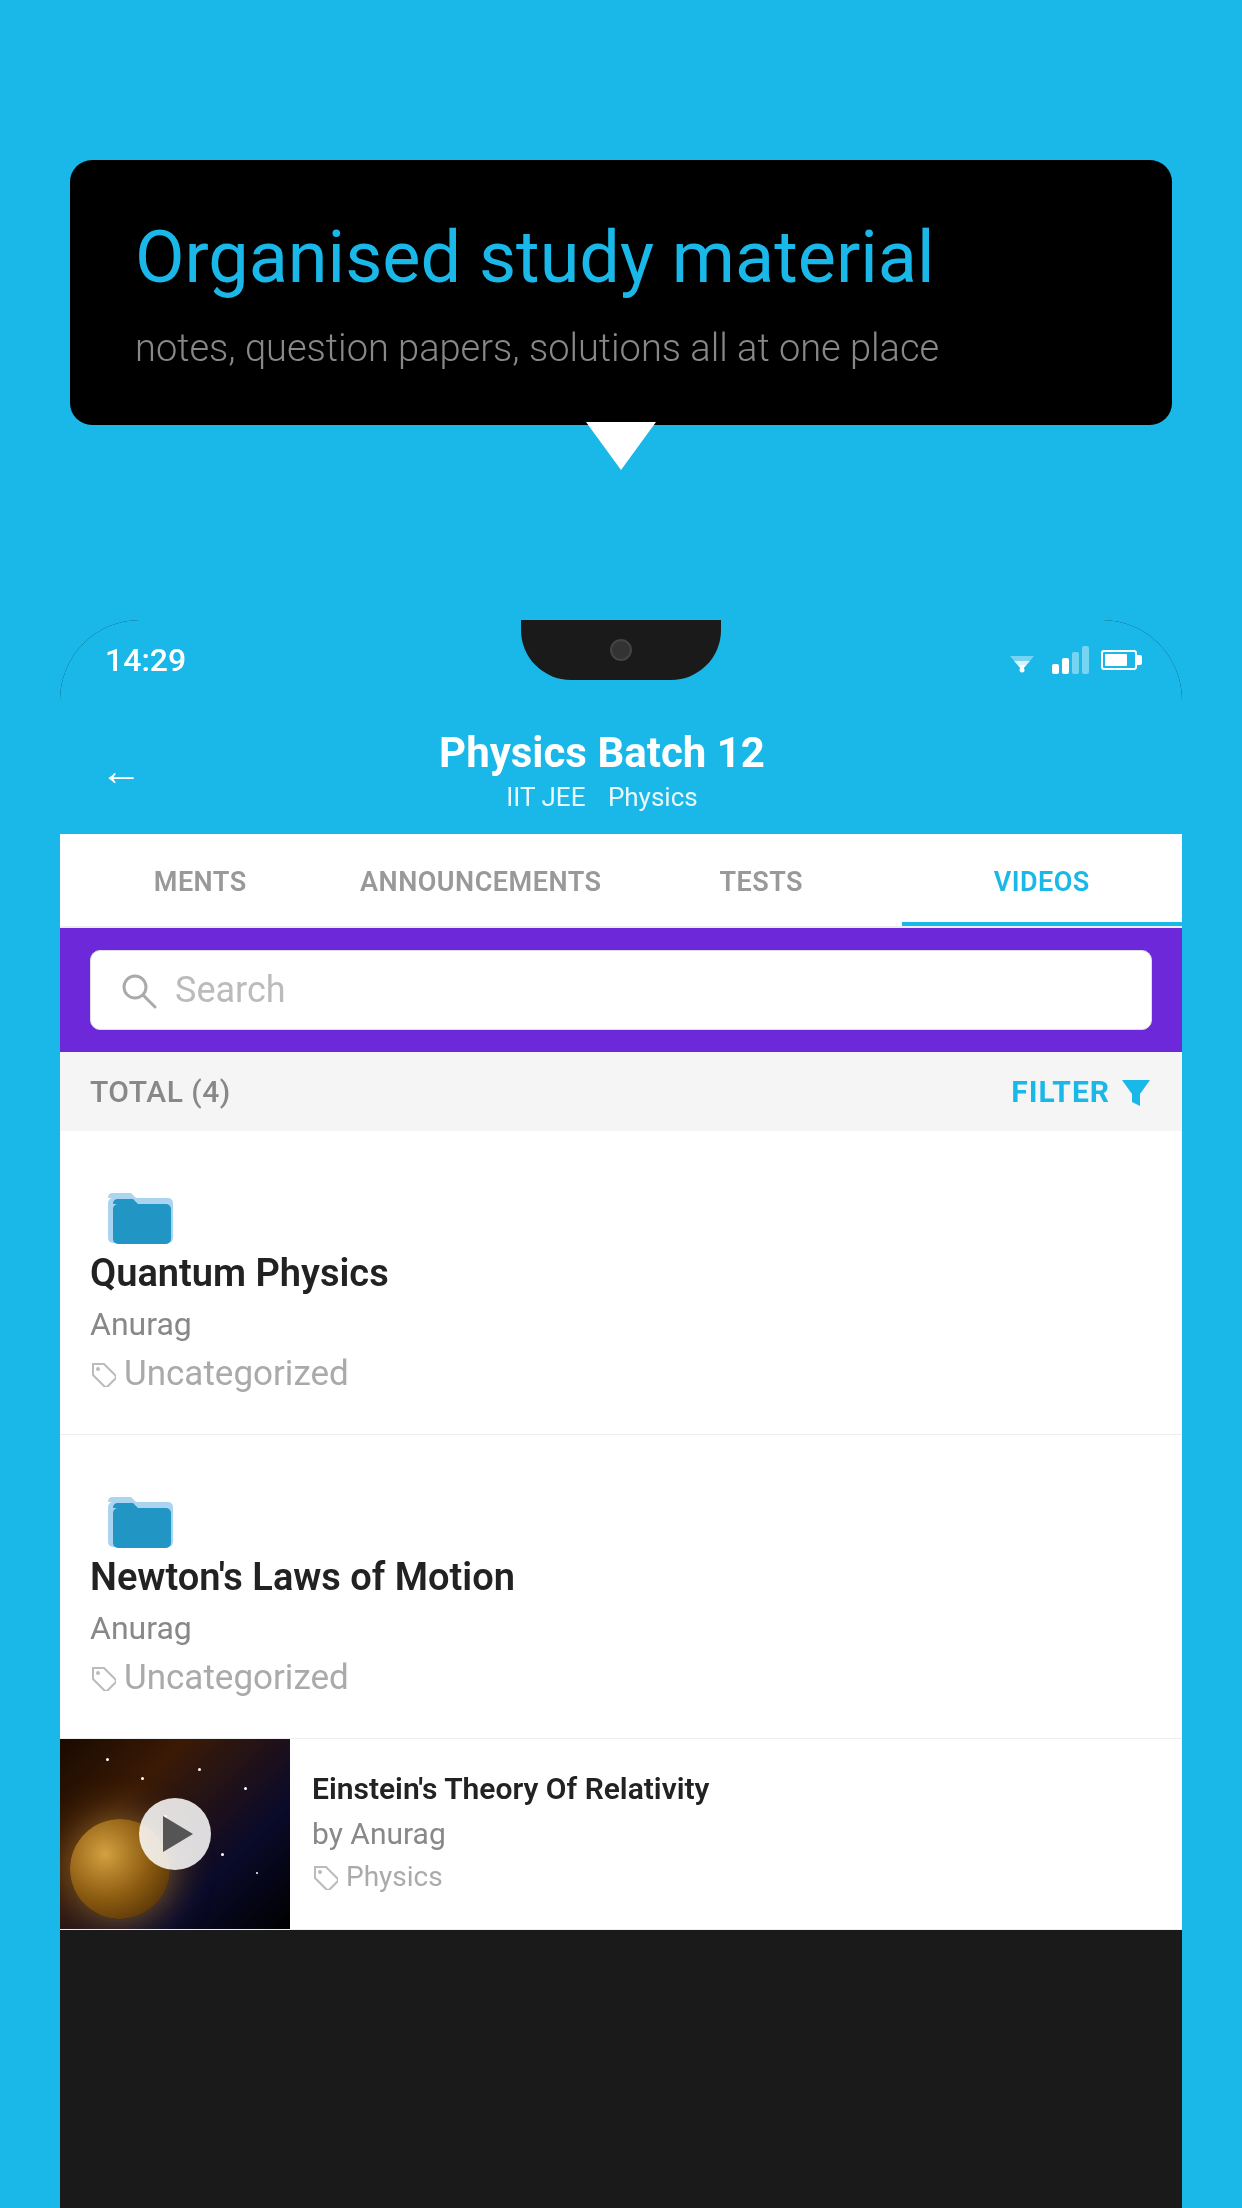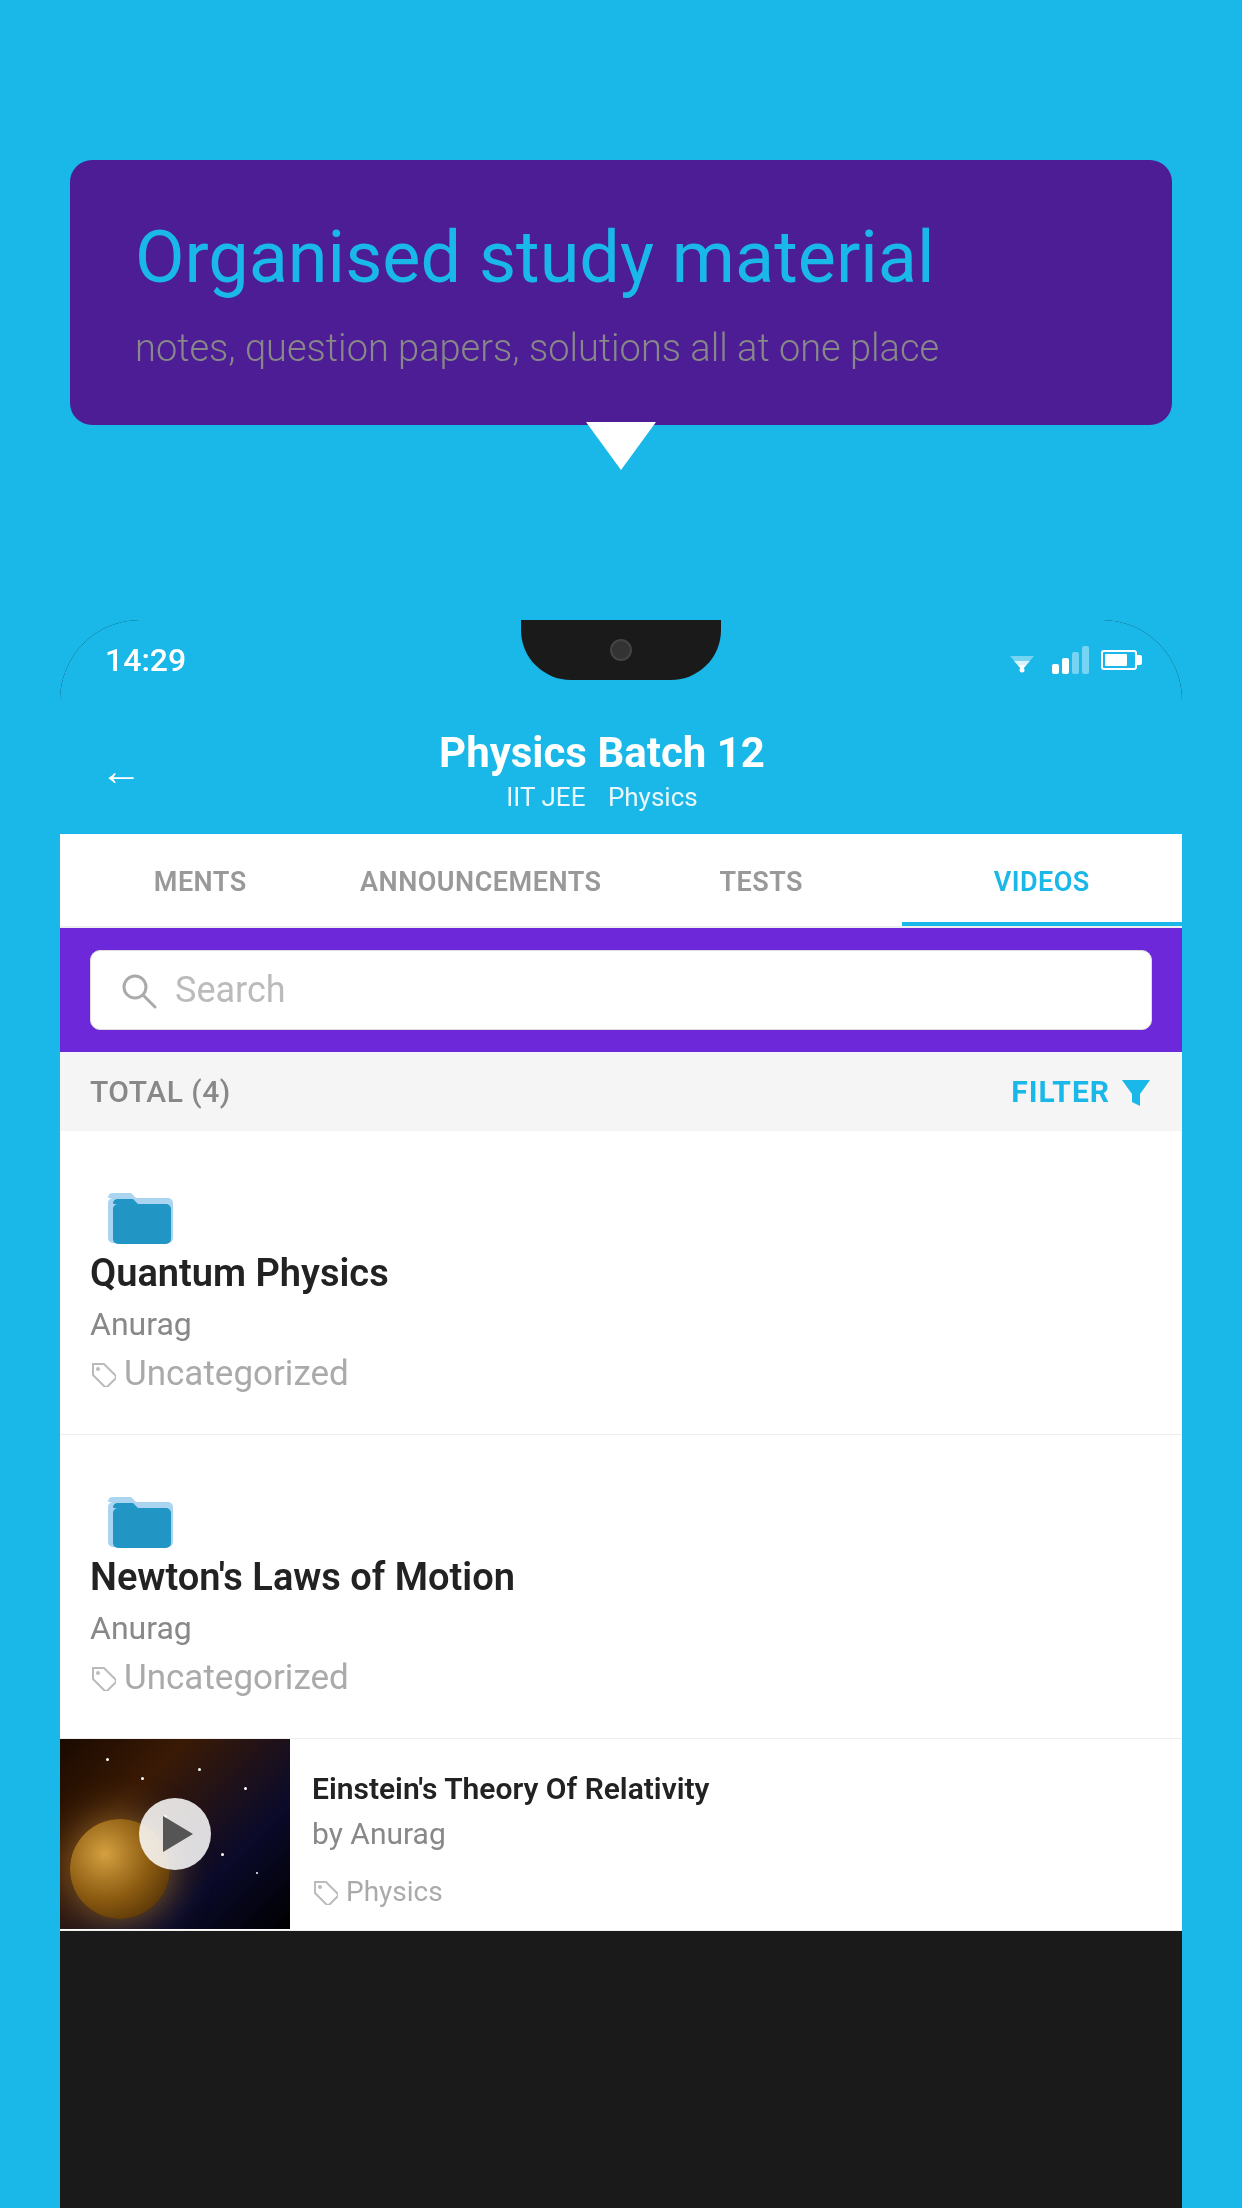--- a/index.html
+++ b/index.html
@@ -15,21 +15,21 @@
 
     
     .speech-bubble-container {
       position: absolute;
       top: 160px;
       left: 70px;
       right: 70px;
     }
 
     .speech-bubble {
-      background: #4c1d95;
+      background: #000000;
       border-radius: 22px;
       padding: 55px 65px;
       position: relative;
     }
 
     .speech-bubble::after {
       content: '';
       position: absolute;
       bottom: -45px;
       left: 50%;
@@ -362,21 +362,21 @@
     .thumbnail-item-title {
       font-size: 30px;
       font-weight: 600;
       color: #222;
       margin-bottom: 10px;
     }
 
     .thumbnail-item-author {
       font-size: 30px;
       color: #888;
-      margin-bottom: 24px;
+      margin-bottom: 9px;
     }
 
     .thumbnail-item-tag {
       display: flex;
       align-items: center;
       gap: 8px;
       color: #aaa;
       font-size: 28px;
     }
     .signal-bars { display: flex; align-items: flex-end; gap: 3px; }

